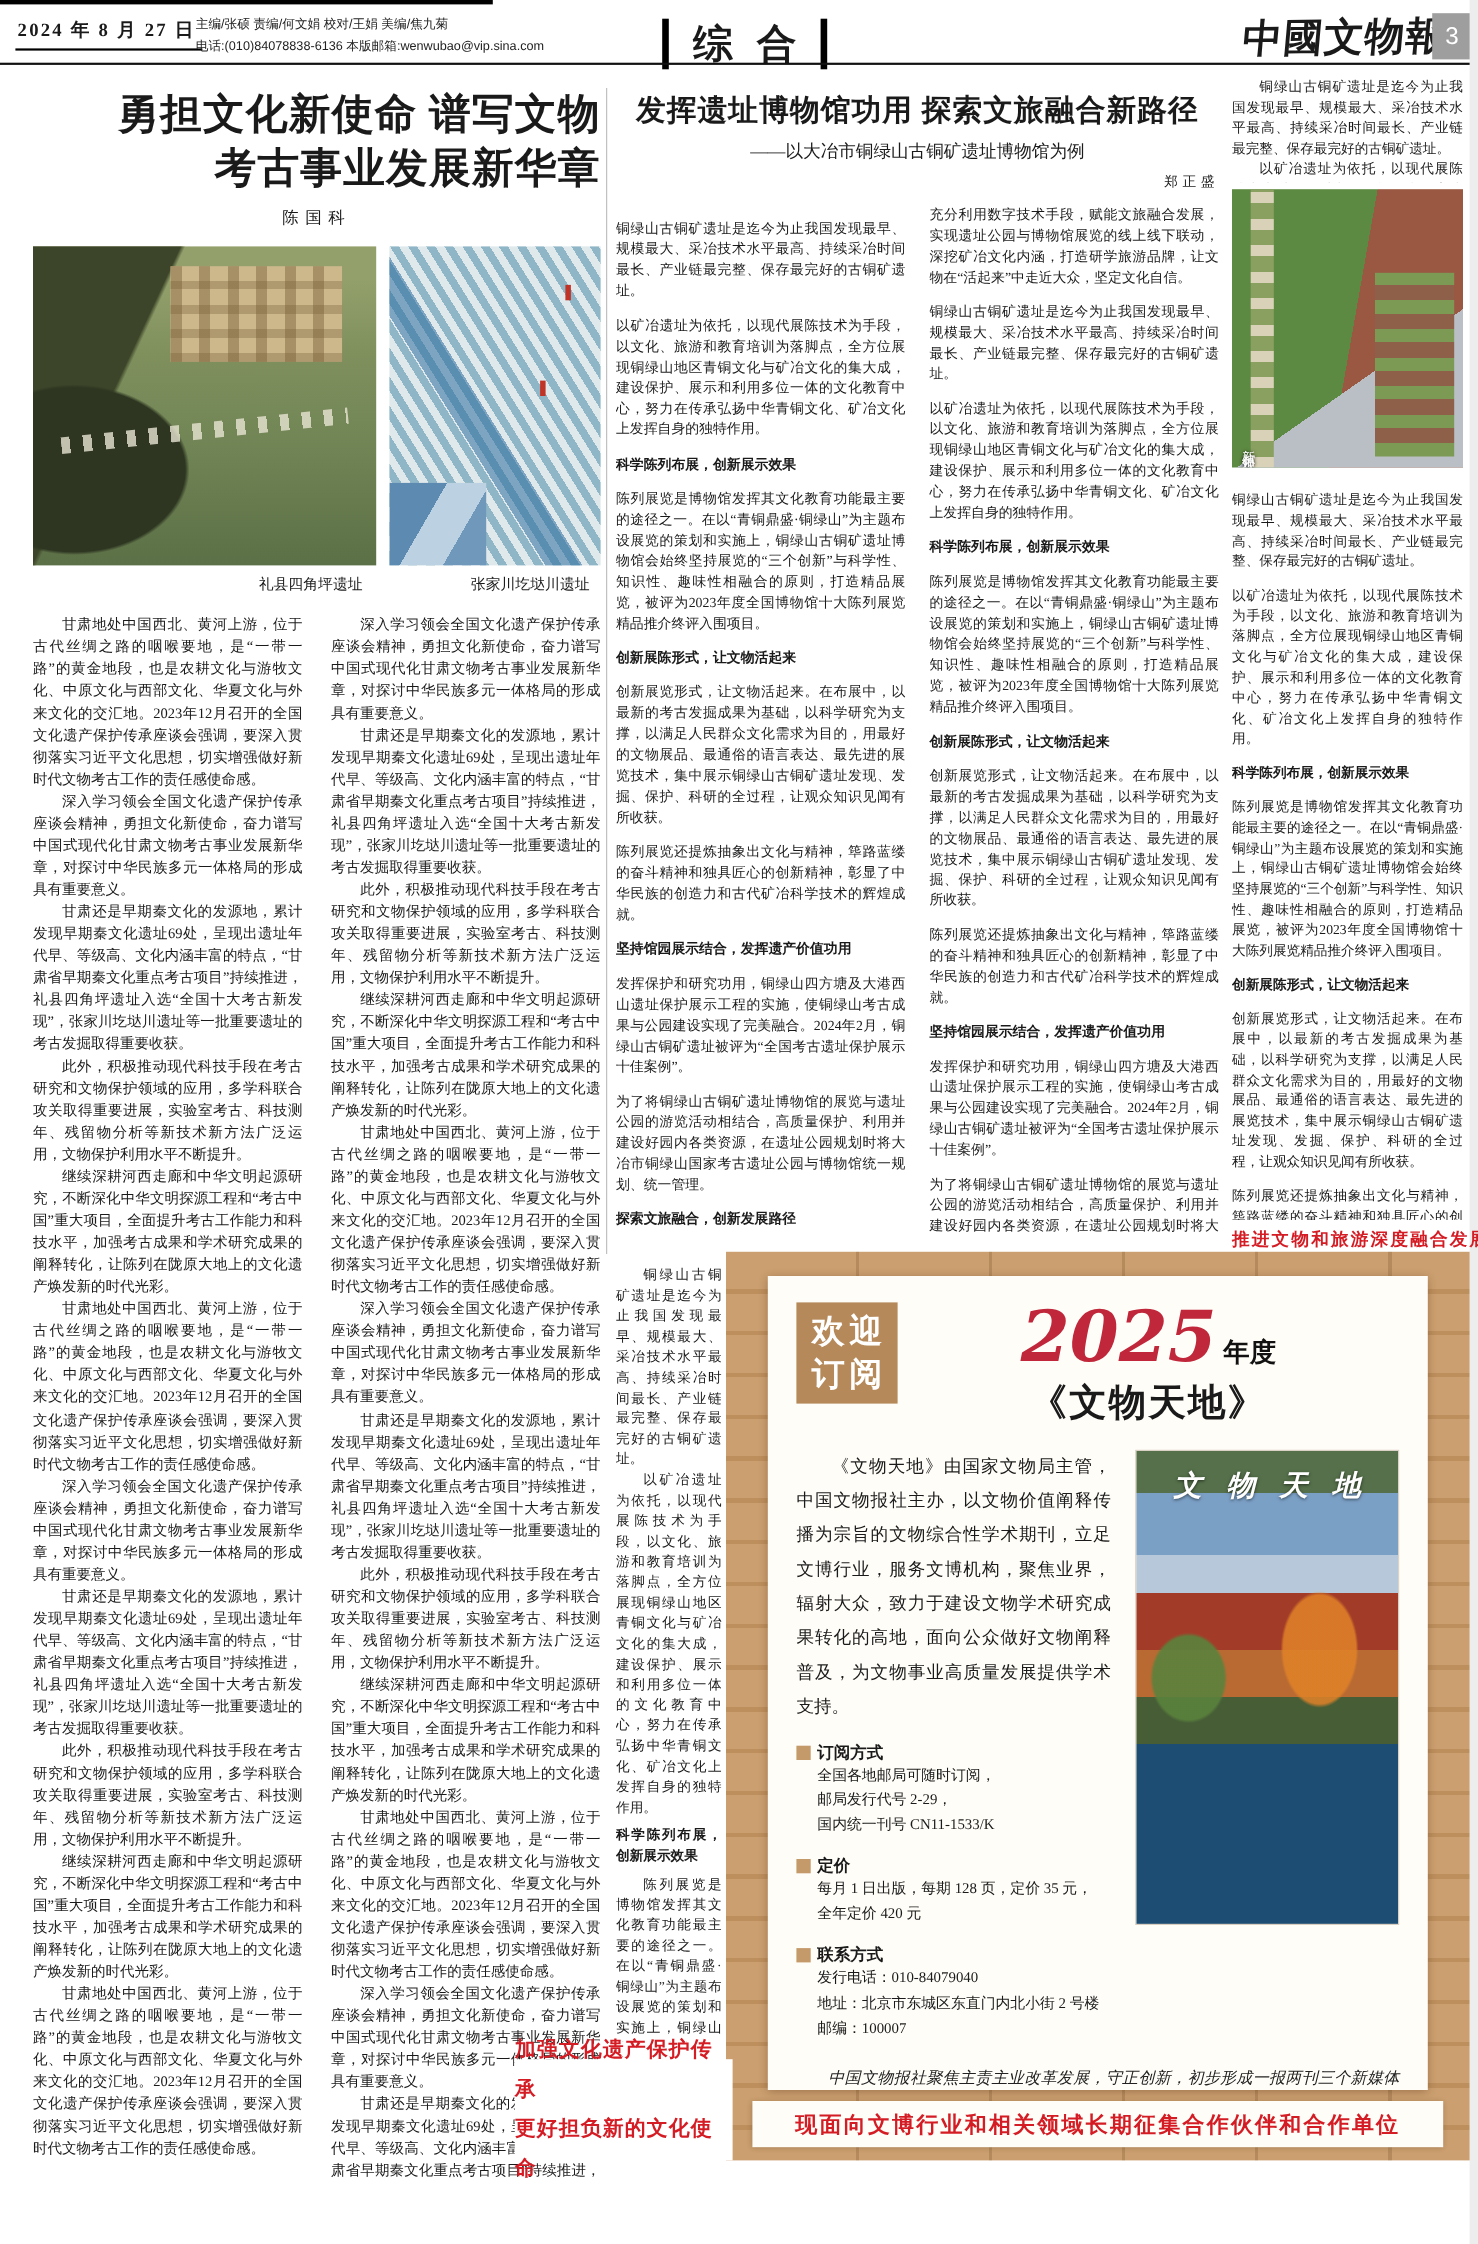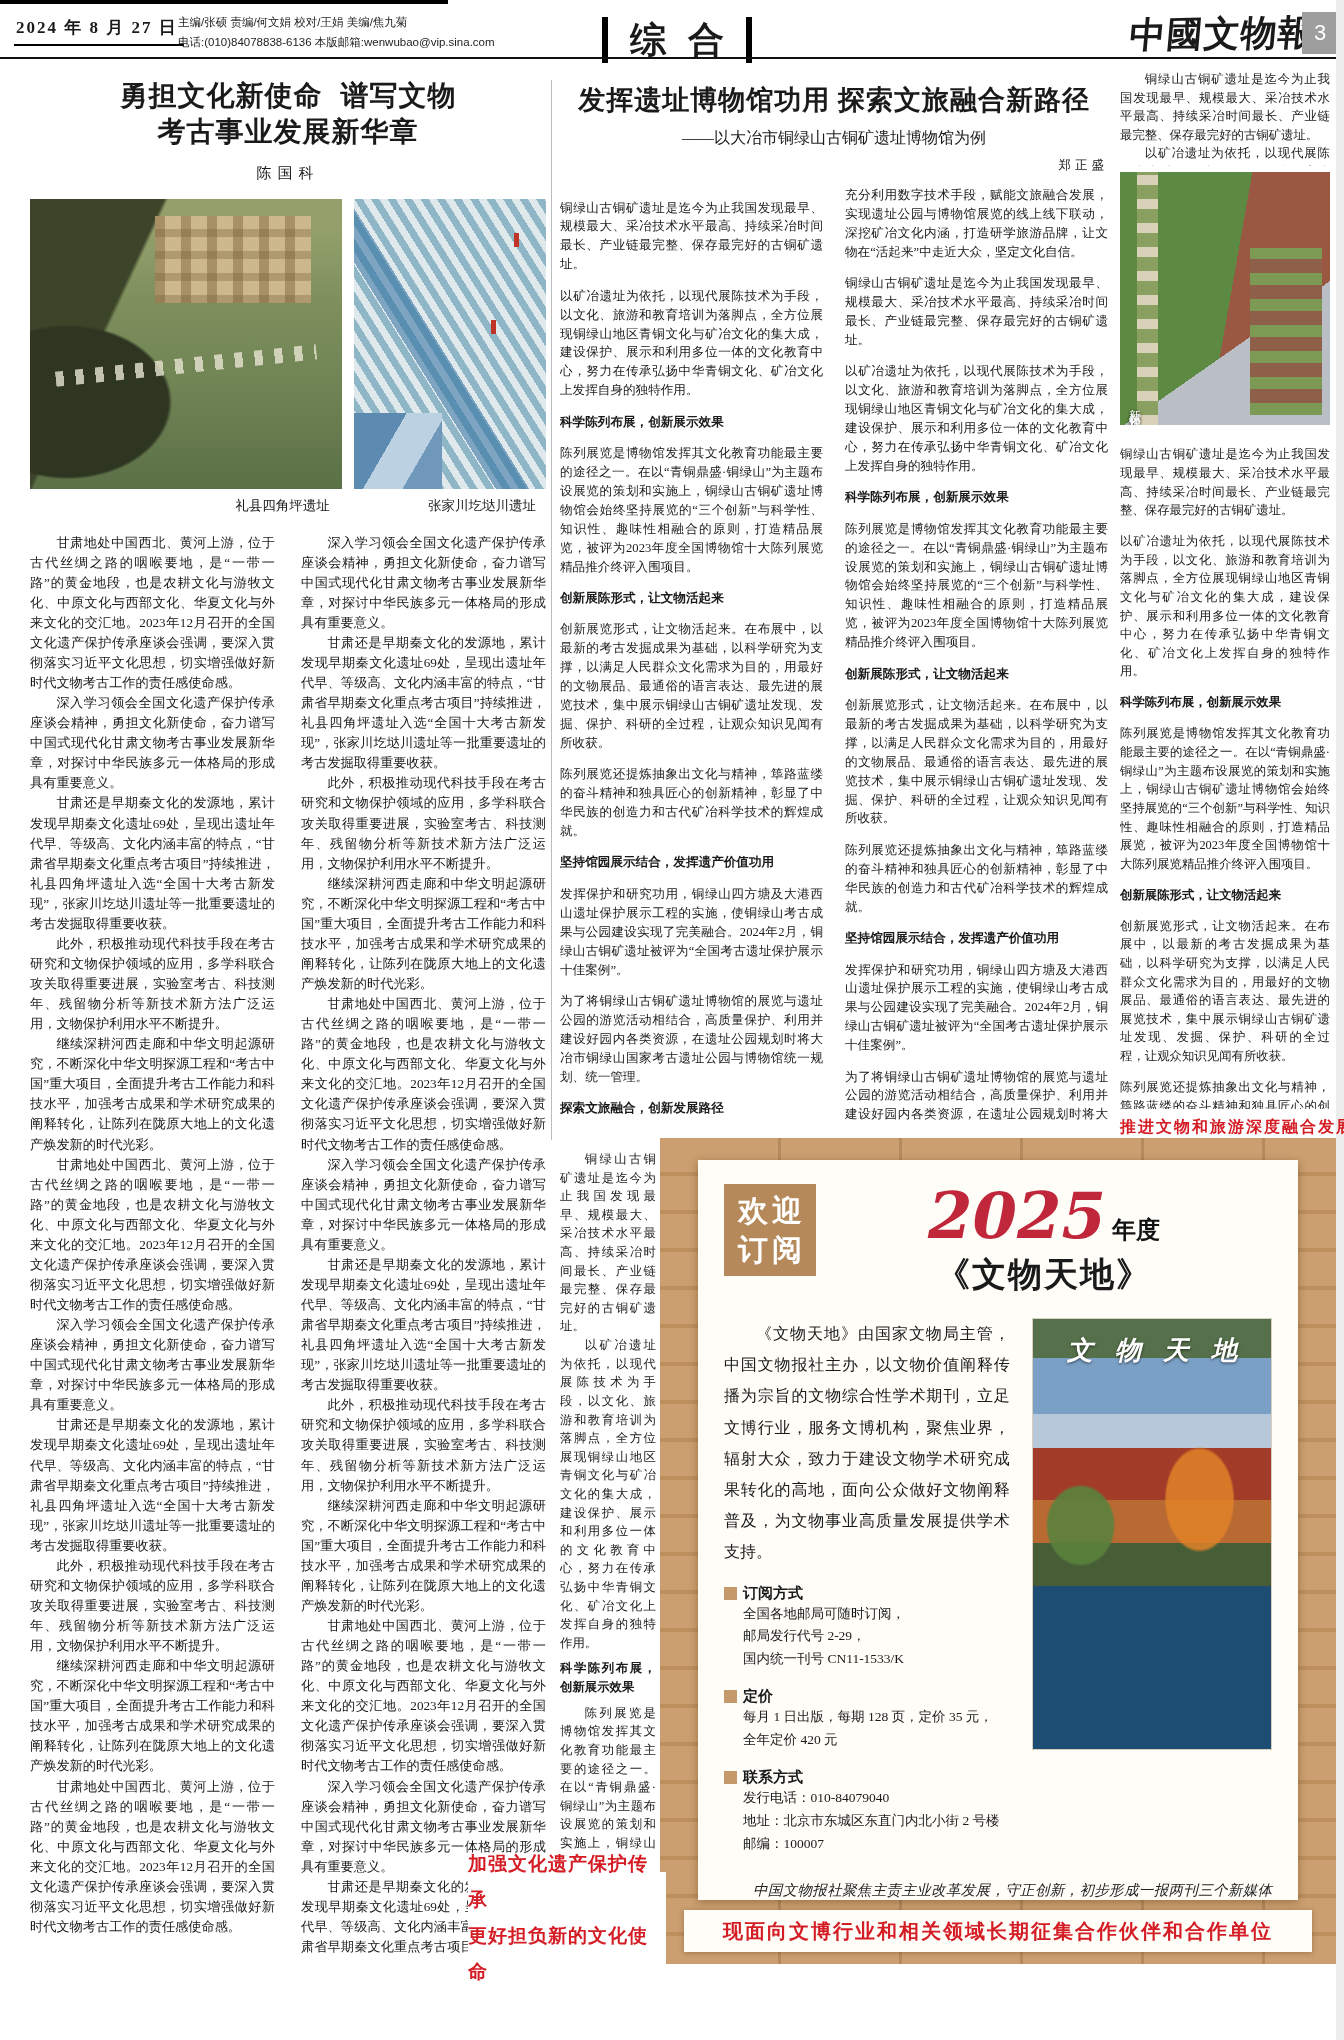--- a/index.html
+++ b/index.html
@@ -23,22 +23,22 @@
   .masthead{left:1130px;top:10px;width:170px;height:42px;font-size:36px;font-weight:900;
             font-family:"DejaVu Serif",serif;transform:skewX(-6deg) rotate(-1deg);
             letter-spacing:1px;white-space:nowrap;}
   .pagebox{left:1302px;top:12px;width:36px;height:42px;background:#9e9e9e;color:#fff;
            display:flex;align-items:center;justify-content:center;font-size:22px;
            font-family:"Liberation Sans",sans-serif;}
   .right-edge{left:1336px;top:0;width:8px;height:2040px;background:#ededed;}
 
   
   .la{left:30px;top:80px;width:516px;}
-  .la-title{font-size:28px;font-weight:900;line-height:1.28;text-align:center;
-            letter-spacing:1px;font-family:Liberation Mono, monospace;}
+  .la-title{font-size:38px;font-weight:900;line-height:1.28;text-align:right;
+            letter-spacing:1px;}
   .la-byline{text-align:center;font-size:15px;margin-top:12px;letter-spacing:6px;}
   .la-photos{display:flex;gap:12px;margin-top:16px;}
   .ph{position:relative;overflow:hidden;}
   .phA{width:312px;height:290px;
        background:
         radial-gradient(ellipse at 12% 70%,#2e3622 0 26%,rgba(0,0,0,0) 27%),
         linear-gradient(115deg,#3c4429 0 30%,rgba(0,0,0,0) 31%),
         linear-gradient(180deg,#93a06c 0 10%,#7f905d 34%,#6f8354 65%,#5c7047 100%);}
   .phA .dig{position:absolute;left:40%;top:6%;width:50%;height:30%;
        background:

